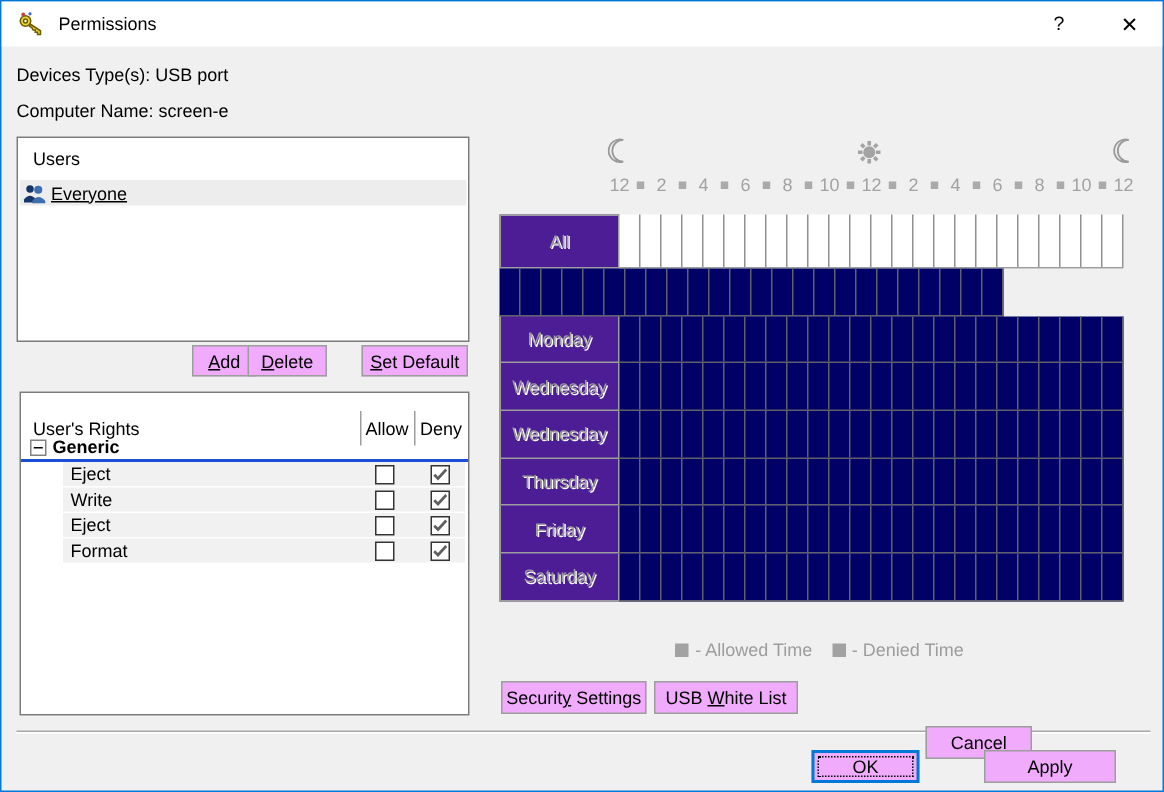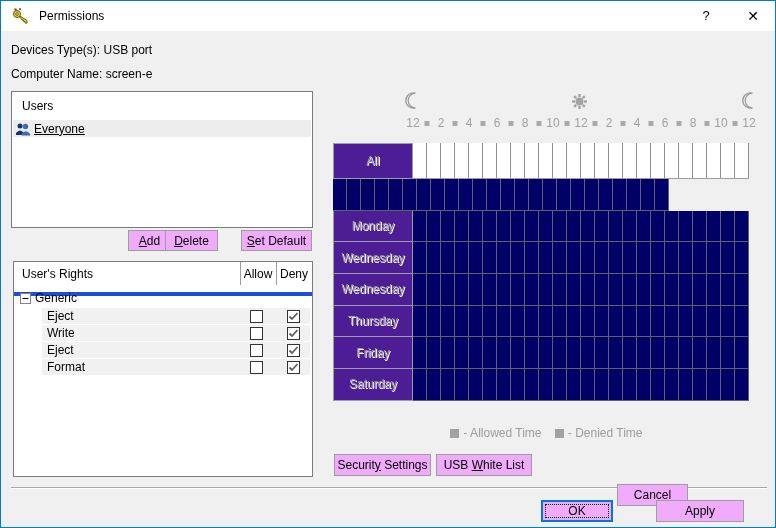--- a/index.html
+++ b/index.html
@@ -41,31 +41,31 @@
   .btn-setdef { left:240px; top:229px; width:71px; height:21px; }
   .btn-sec { left:333px; top:453px; width:97px; height:22px; }
   .btn-usb { left:435px; top:453px; width:96px; height:22px; }
   .btn-ok { left:540px; top:499px; width:72px; height:22px; border:2px solid #0078d7;
             outline:1px dotted #000; outline-offset:-5px; }
   .btn-cancel { left:616px; top:483px; width:71px; height:22px; }
   .btn-apply { left:655px; top:499px; width:88px; height:22px; }
   
   .rights-box { position:absolute; left:12px; top:260px; width:300px; height:216px;
                 background:#fff; border:1px solid #7b7b7b; }
-  .rights-header { position:absolute; left:0; top:0; right:0; height:34px;
-                   border-bottom:4px solid #1d4ed8; }
+  .rights-header { position:absolute; left:0; top:12px; right:0; height:34px;
+                   border-bottom:2px solid #1d4ed8; }
   .rh-name { position:absolute; left:8px; top:5px; }
   .rh-allow { position:absolute; left:226px; width:36px; top:5px; text-align:center; }
   .rh-deny { position:absolute; left:262px; width:36px; top:5px; text-align:center; }
   .rh-sep1, .rh-sep2 { position:absolute; top:0; width:1px; height:23px; background:#9d9d9d; }
   .rh-sep1 { left:226px; } .rh-sep2 { left:262px; }
   .group-row { position:absolute; left:0; top:28px; height:16px; display:flex; align-items:center; }
   .expander { margin-left:6px; width:11px; height:11px; border:1px solid #828282;
               background:#fff; display:inline-flex; align-items:center; justify-content:center; }
-  .group-label { margin-left:4px; }
+  .group-label { margin-left:4px;font-weight:bold; }
   .rights-items { position:absolute; left:0; top:46px; right:1px; }
   .r-row { position:relative; height:17px; }
   .r-band { position:absolute; left:28px; right:1px; top:0; bottom:1px; background:#f1f1f1;
             display:flex; align-items:center; }
   .r-text { margin-left:5px; }
   .cb { position:absolute; top:2px; width:13px; height:13px; background:#fff;
         border:1px solid #333; display:flex; align-items:center; justify-content:center; }
   .cb-allow { left:236px; }
   .cb-deny { left:273px; }
   

